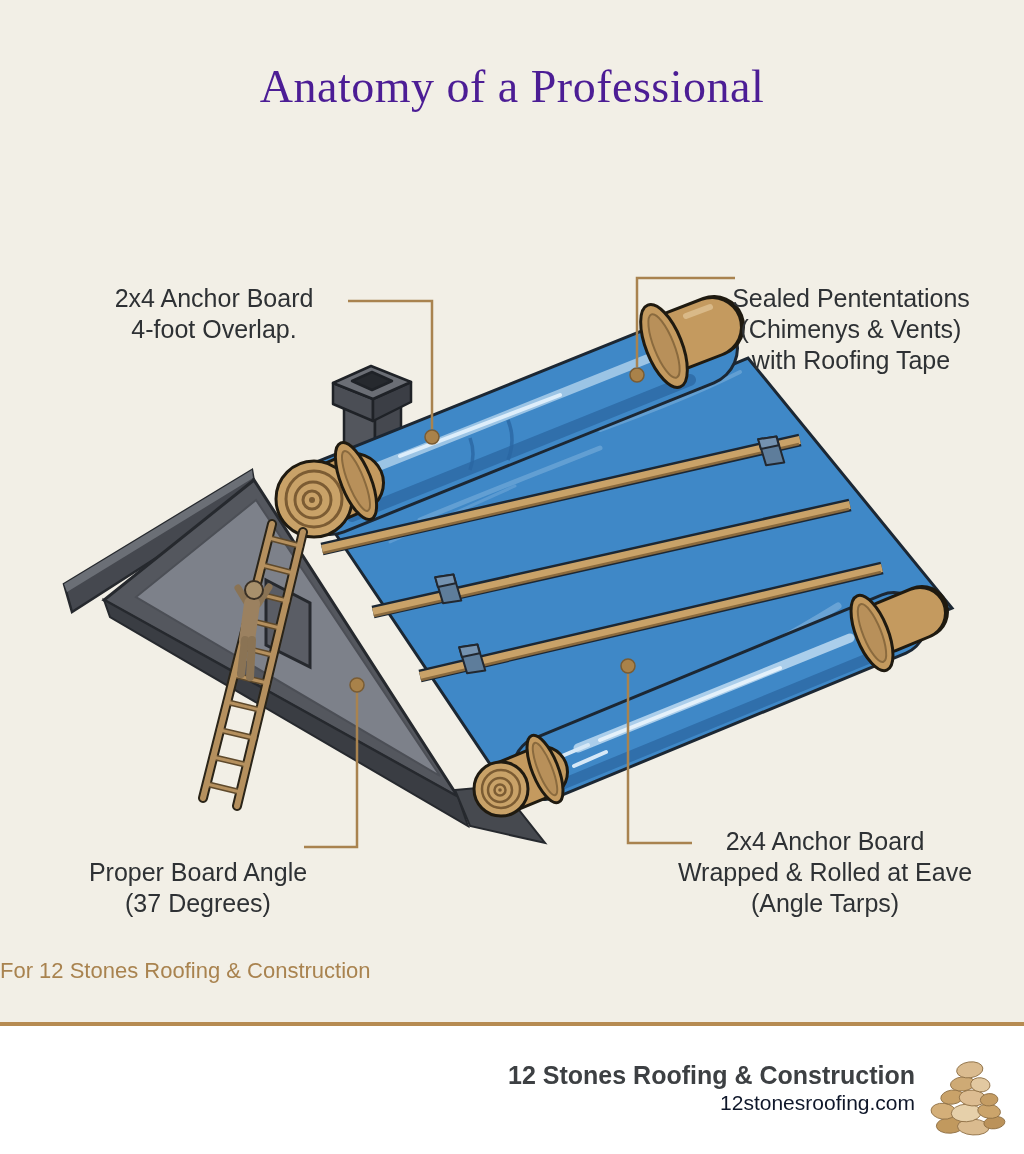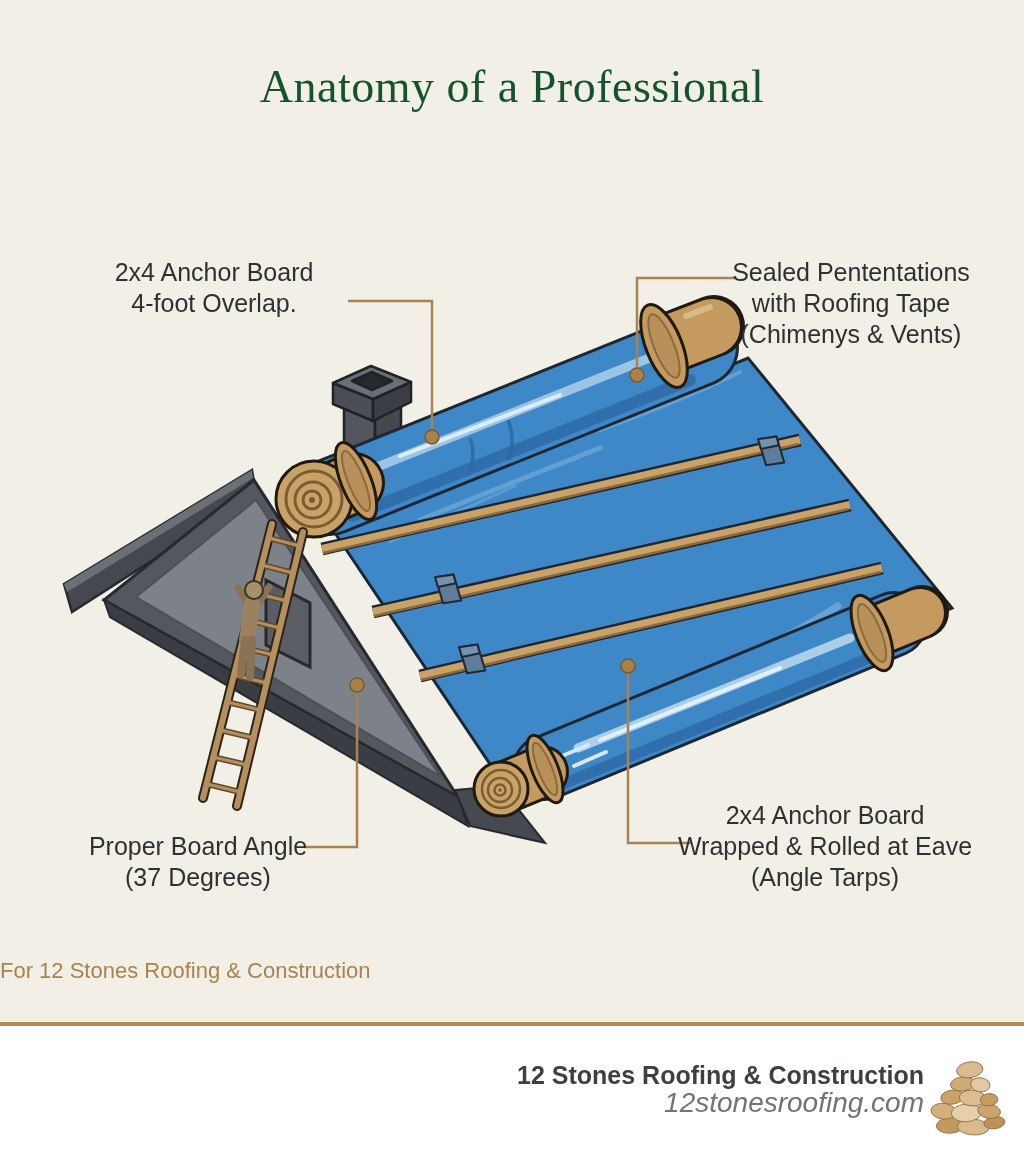--- a/index.html
+++ b/index.html
@@ -11,33 +11,34 @@
     overflow:hidden;
     font-family:"Liberation Sans",sans-serif;
     margin:0 auto;
   }
   
   .title{
     position:absolute;top:60px;left:0;width:1024px;
     text-align:center;
     font-family:"Liberation Serif",serif;
     font-size:46px;line-height:54px;
-    color:#14532d;letter-spacing:.5px;
+    color:#4c1d95;letter-spacing:.5px;
   }
   
   .scene{
     position:absolute;top:230px;left:0;
     width:1024px;height:700px;
   }
   
   .callout{
     position:absolute;
     text-align:center;
     font-size:25px;line-height:31px;
     color:#2e3134;
+    margin-top:26px;
   }
   .callout-peak{left:40px;top:257px;width:348px;}
   .callout-penetrations{left:698px;top:257px;width:306px;}
   .callout-ladder{left:28px;top:831px;width:340px;}
   .callout-eave{left:650px;top:800px;width:350px;}
   
   .caption{
     position:absolute;top:958px;left:0;width:1024px;
     text-align:left;
     font-size:22px;color:#a9834f;
@@ -46,28 +47,28 @@
   .divider{
     position:absolute;top:1022px;left:0;width:1024px;height:4px;
     background:#b68b52;
   }
   .footer{
     position:absolute;top:1026px;left:0;width:1024px;height:128px;
     background:#ffffff;
   }
   .footer-inner{
     position:absolute;top:30px;right:12px;
-    display:flex;align-items:flex-start;gap:0;justify-content:center;
+    display:flex;align-items:flex-start;gap:9px;justify-content:center;
   }
   .footer-text{text-align:right;padding-top:4px;}
   .footer-brand{
     font-size:25px;font-weight:bold;color:#3d4043;line-height:30px;
   }
   .footer-site{
-    font-size:28px;color:#737373;line-height:26px;font-style:italic;
+    font-size:21px;color:#0f172a;line-height:26px;
   }
   .footer-logo{width:88px;height:84px;}
 </style>
 </head>
 <body>
 
 <div class="page">
 
   <div class="title">
     <div>Anatomy of a Professional</div>
@@ -247,22 +248,22 @@
     </g>
   </svg>
 
   <div class="callout callout-peak">
     <div>2x4 Anchor Board</div>
     <div>4-foot Overlap.</div>
   </div>
 
   <div class="callout callout-penetrations">
     <div>Sealed Pententations</div>
+    <div>(Chimenys &amp; Vents)</div>
     <div>with Roofing Tape</div>
-    <div>(Chimenys &amp; Vents)</div>
   </div>
 
   <div class="callout callout-ladder">
     <div>Proper Board Angle</div>
     <div>(37 Degrees)</div>
   </div>
 
   <div class="callout callout-eave">
     <div>2x4 Anchor Board</div>
     <div>Wrapped &amp; Rolled at Eave</div>

